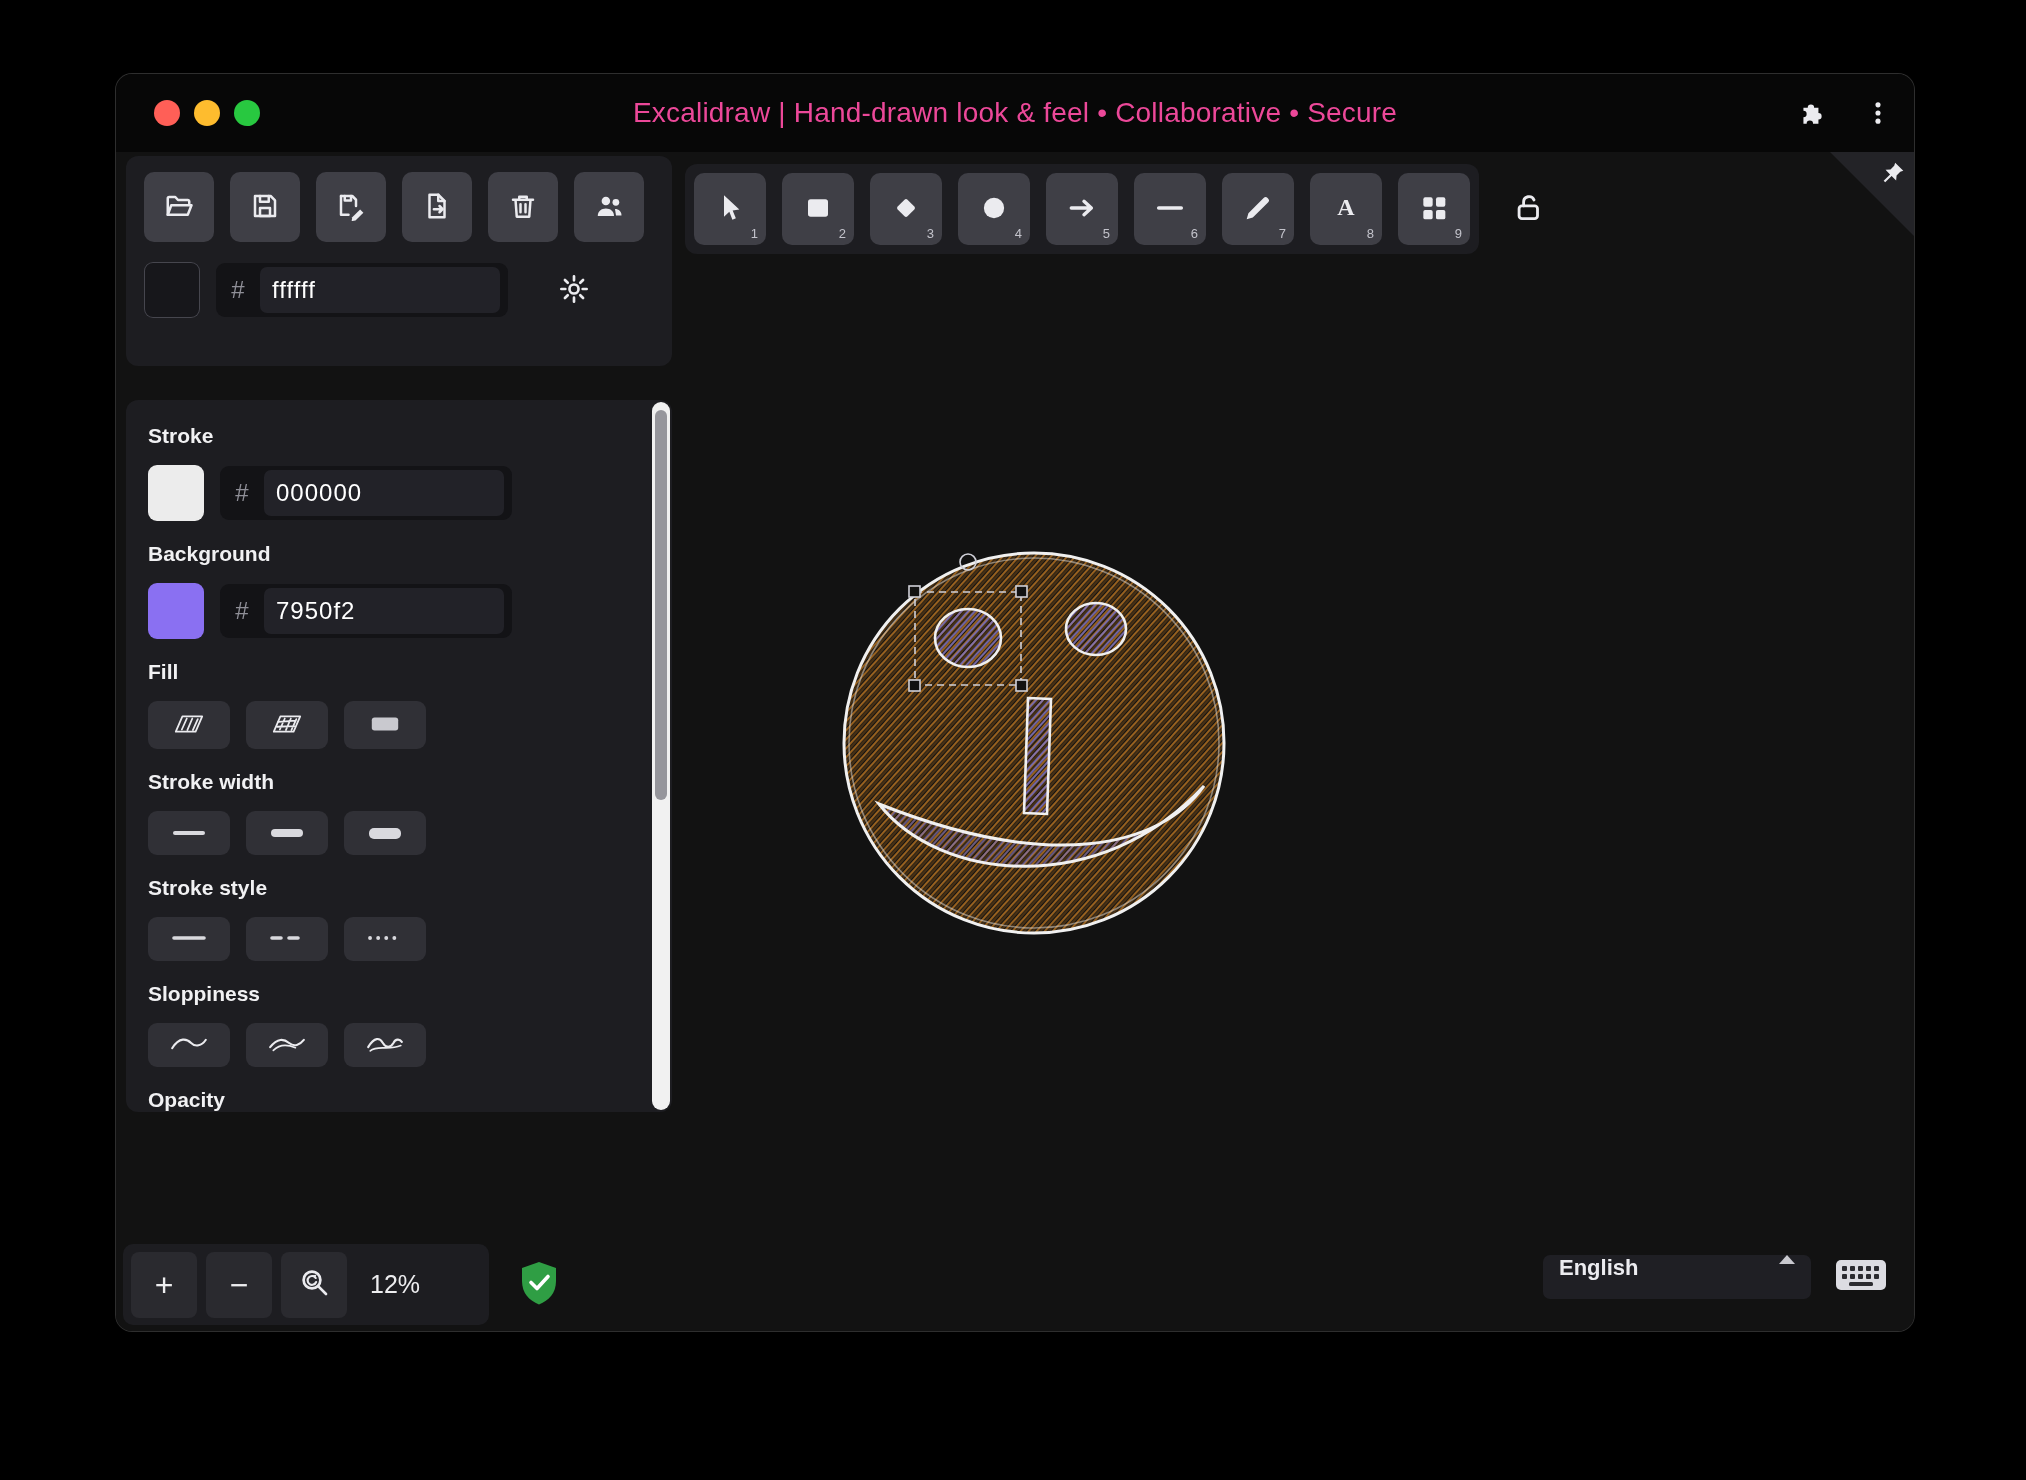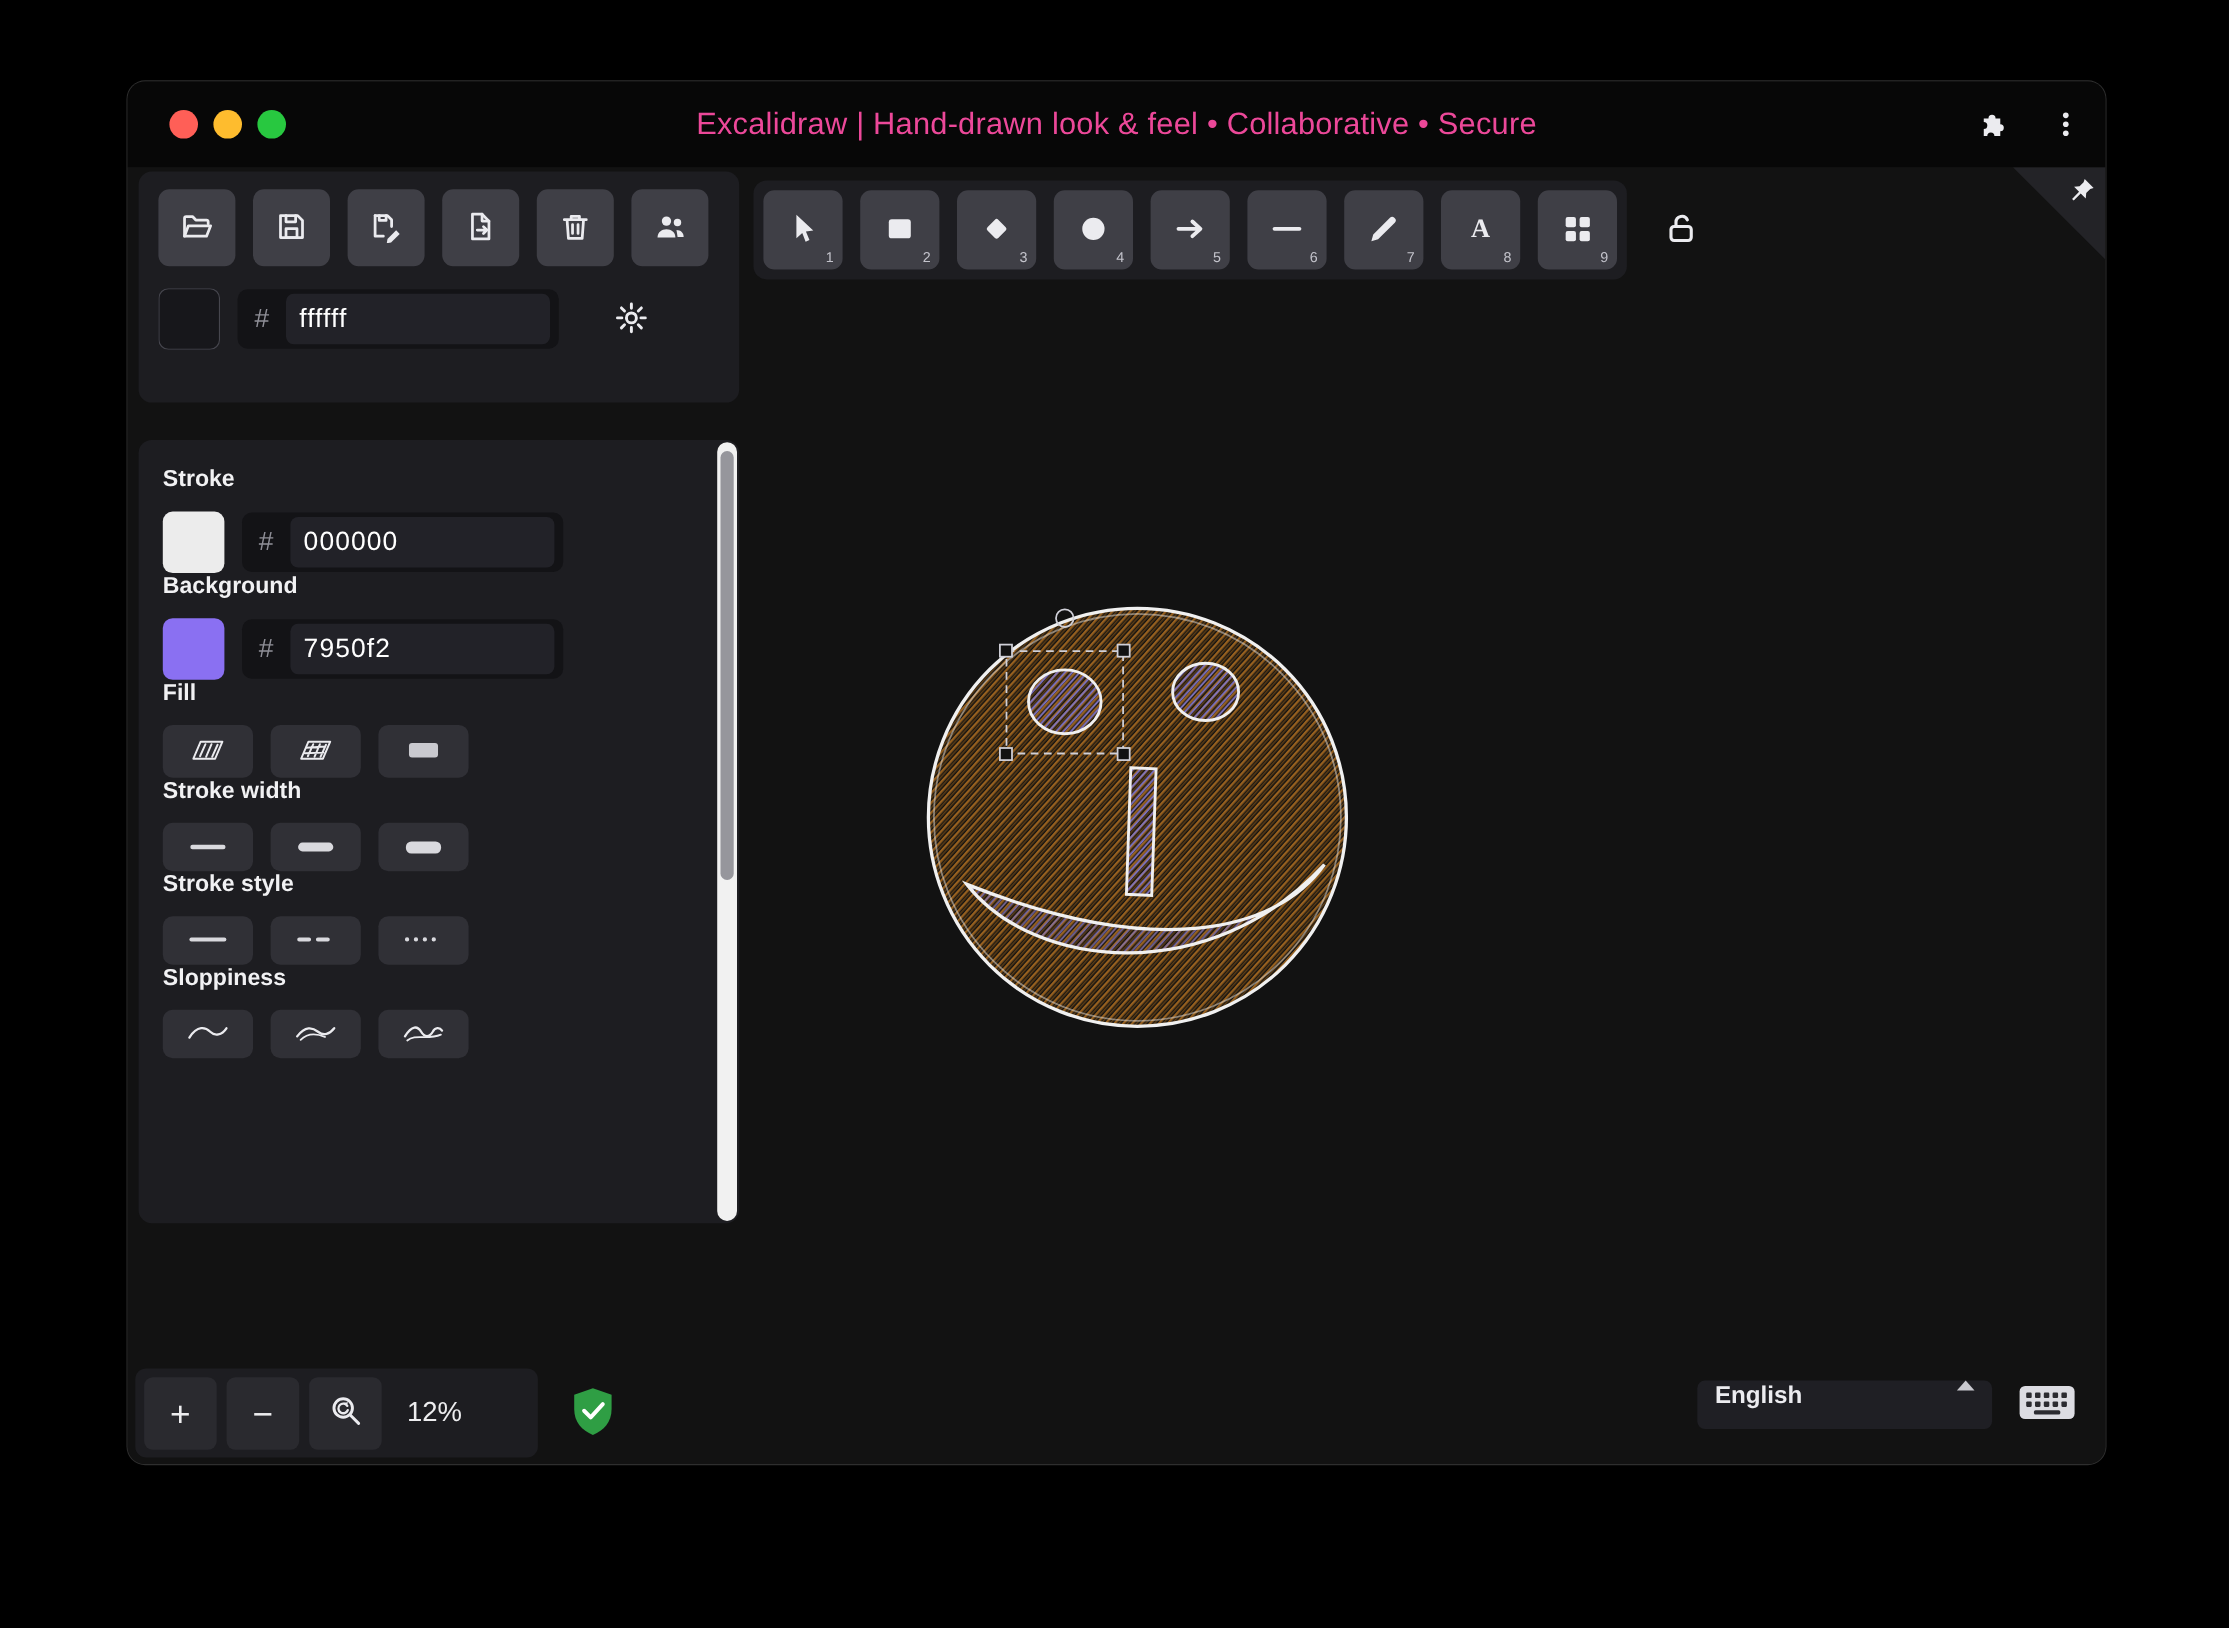--- a/index.html
+++ b/index.html
@@ -49,21 +49,21 @@
   .lockbtn { position:absolute; left:1391px; top:35px; width:44px; height:44px;
              background:none; border:none; cursor:pointer; }
   
   .flap { position:absolute; right:0; top:0; width:0; height:0;
           border-top:84px solid #232327; border-left:84px solid transparent; }
   .flap-pin { position:absolute; right:8px; top:8px; }
   
   .island-props { left:10px; top:248px; width:546px; height:712px;
                   padding:24px 0 0 22px; overflow:hidden; }
   .plabel { font-size:21px; font-weight:700; color:#f1f1f3; }
-  .plabel.mt { }
+  .plabel.mt { margin-top:21px; }
   .prow { display:flex; align-items:center; gap:16px; margin-top:17px; }
   .optbtn { width:82px; height:48px; background:#303036; border:none; border-radius:9px;
             display:flex; align-items:center; justify-content:center; cursor:pointer; }
   .optbtn.short { height:44px; }
   .bar { background:#d9d9de; border-radius:5px; width:32px; display:block; }
   .scrolltrack { position:absolute; right:2px; top:2px; bottom:2px; width:18px;
                  background:#f1f1f1; border-radius:9px; cursor:pointer; }
   .scrollthumb { position:absolute; left:3px; top:8px; width:12px; height:390px;
                  background:#96969c; border-radius:6px; cursor:grab; }
   .opacity-dot { position:absolute; left:484px; top:734px; width:18px; height:18px;
@@ -378,20 +378,21 @@
               </svg></span>
         </button>
         <button class="optbtn short">
           <span><svg width="40" height="22" viewBox="0 0 38 20">
                 <path class="icn" d="M3 13 C9 3 14 4 17 9 C20 14 24 14 27 9 C29 5 33 5 35 8"></path>
                 <path class="icn thin" d="M5 16.5 C12 10.5 22 16.5 34 11.5"></path>
               </svg></span>
         </button>
       </div>
 
+      <div class="plabel mt">Opacity</div>
       <div class="opacity-dot"></div>
 
       <div class="scrolltrack">
         <div class="scrollthumb"></div>
       </div>
     </div>
 
     <div class="island island-zoom">
       <button class="zoombtn">+</button>
       <button class="zoombtn">−</button>

